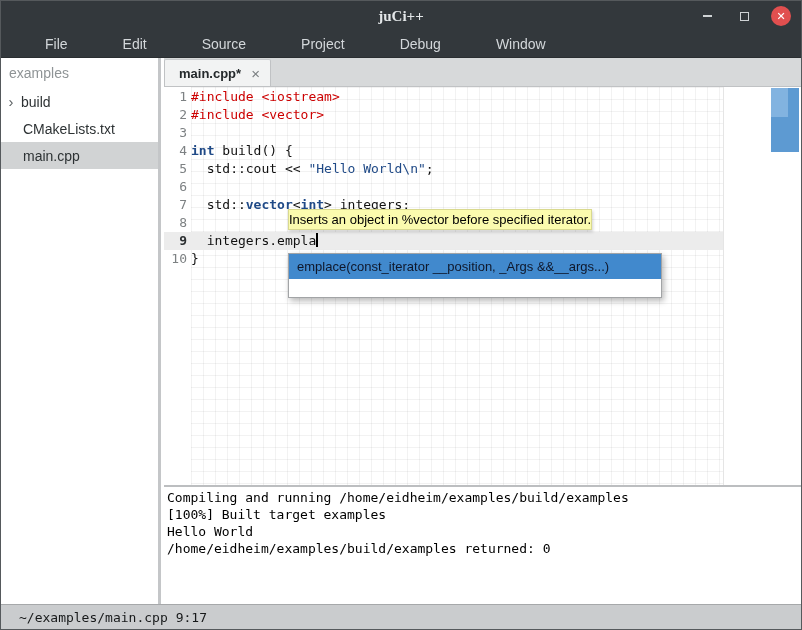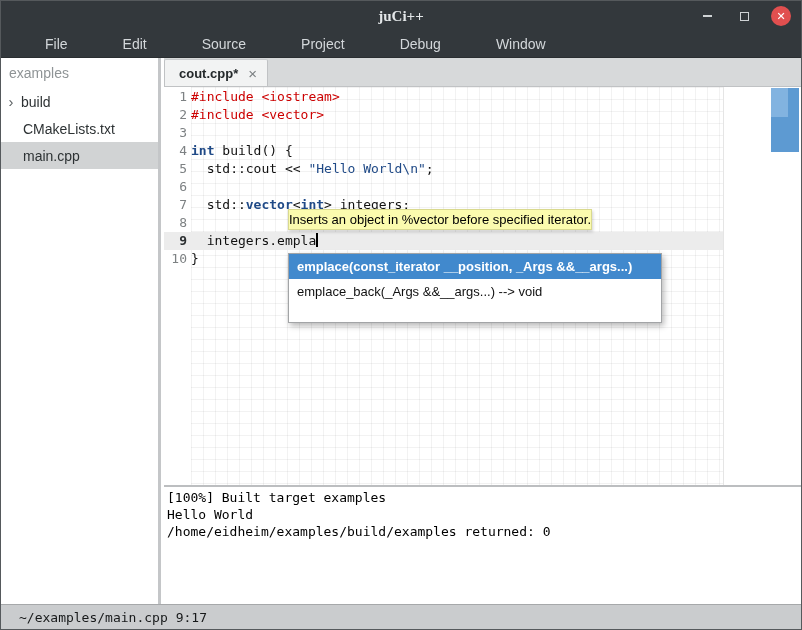--- a/index.html
+++ b/index.html
@@ -122,21 +122,21 @@
   .completion {
     position: absolute; left: 124px; top: 166px; width: 374px;
     background: #ffffff; border: 1px solid #a2a4a6;
     box-shadow: 2px 3px 6px rgba(0,0,0,0.28);
     padding-bottom: 18px; z-index: 6;
   }
   .completion-item {
     height: 25px; line-height: 25px; padding: 0 8px;
     font-size: 13px; color: #111; white-space: nowrap; overflow: hidden;
   }
-  .completion-item.selected { background: #4189cd; color: #ffffff; font-weight: bold; }
+  .completion-item.selected { background: #4189cd; color: #0f172a; }
 
   
   .splitter { position: absolute; left: 163px; right: 0; top: 484px; height: 2px; background: #bcbec0; }
   .output {
     position: absolute; left: 163px; right: 0; top: 486px; height: 119px;
     background: #ffffff; padding: 2px 0 0 3px;
     font-family: "DejaVu Sans Mono", monospace; font-size: 13px; color: #000;
   }
   .output-line { height: 17px; line-height: 17px; white-space: pre; }
 
@@ -189,21 +189,21 @@
       </div>
       <div class="tree-row selected">
         <span class="indent-pad"></span>
         <span class="tree-label">main.cpp</span>
       </div>
     </div>
 </div>
 
 <div class="tabbar">
   <div class="tab">
-    <span class="tab-label">cout.cpp*</span>
+    <span class="tab-label">main.cpp*</span>
     <span class="tab-close">×</span>
   </div>
 </div>
 
 <div class="editor">
   <div class="grid"></div>
   <div class="margin-line"></div>
   <div class="lines">
       <div class="line">
         <span class="gutter">1</span>
@@ -245,27 +245,27 @@
         <span class="gutter">10</span>
         <span class="code"><span class="tk-plain">}</span></span>
       </div>
     </div>
   <div class="scrollmap">
     <div class="scrollmap-hl"></div>
   </div>
   <div class="doc-tooltip">Inserts an object in %vector before specified iterator.</div>
   <div class="completion">
       <div class="completion-item selected">emplace(const_iterator __position, _Args &amp;&amp;__args...)</div>
-      <div class="completion-item">emplace_back(_Args &amp;&amp;__args...) --&gt; void</div>
     </div>
 </div>
 
 <div class="splitter"></div>
 
 <div class="output">
+    <div class="output-line">Compiling and running /home/eidheim/examples/build/examples</div>
     <div class="output-line">[100%] Built target examples</div>
     <div class="output-line">Hello World</div>
     <div class="output-line">/home/eidheim/examples/build/examples returned: 0</div>
   </div>
 
 <div class="statusbar">
   <span>~/examples/main.cpp</span>
   <span class="status-cursor">9:17</span>
 </div>
 

